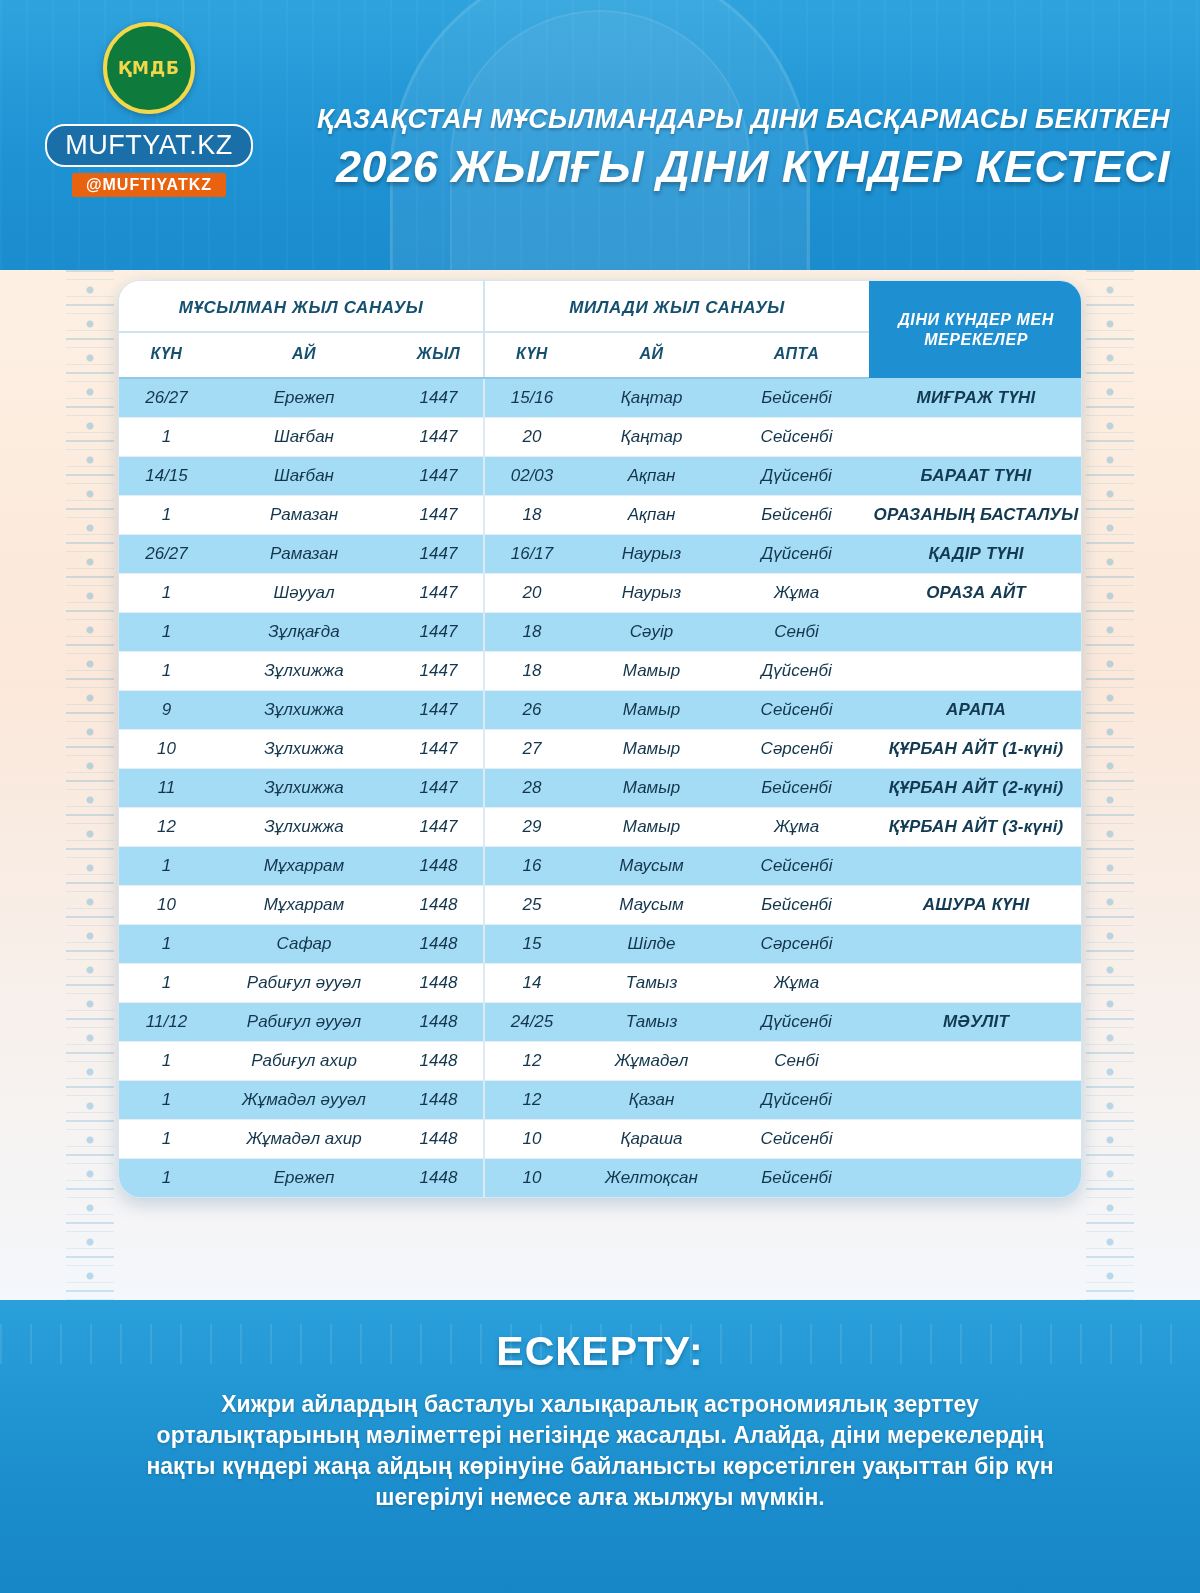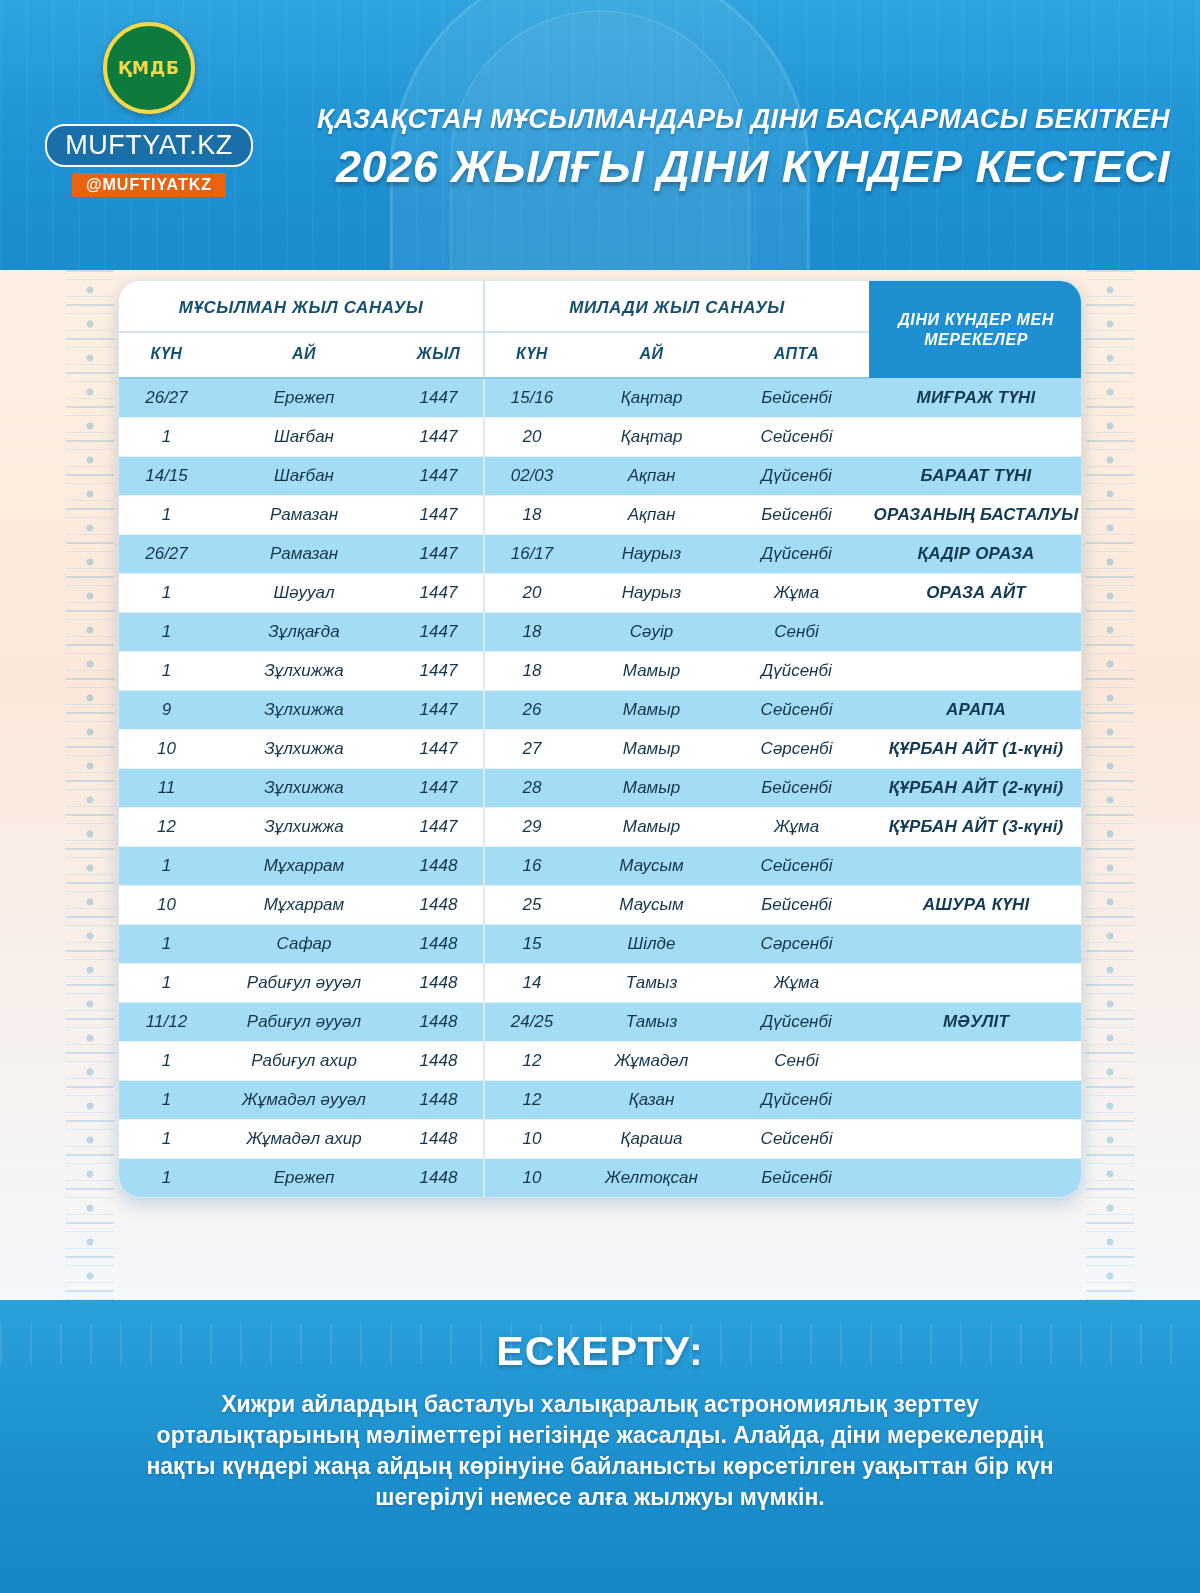--- a/index.html
+++ b/index.html
@@ -351,21 +351,21 @@
             <td>Бейсенбі</td>
             <td class="note">ОРАЗАНЫҢ БАСТАЛУЫ</td>
           </tr>
           <tr class="alt">
             <td>26/27</td>
             <td>Рамазан</td>
             <td>1447</td>
             <td class="sep">16/17</td>
             <td>Наурыз</td>
             <td>Дүйсенбі</td>
-            <td class="note">ҚАДІР ОРАЗА</td>
+            <td class="note">ҚАДІР ТҮНІ</td>
           </tr>
           <tr>
             <td>1</td>
             <td>Шәууал</td>
             <td>1447</td>
             <td class="sep">20</td>
             <td>Наурыз</td>
             <td>Жұма</td>
             <td class="note">ОРАЗА АЙТ</td>
           </tr>

